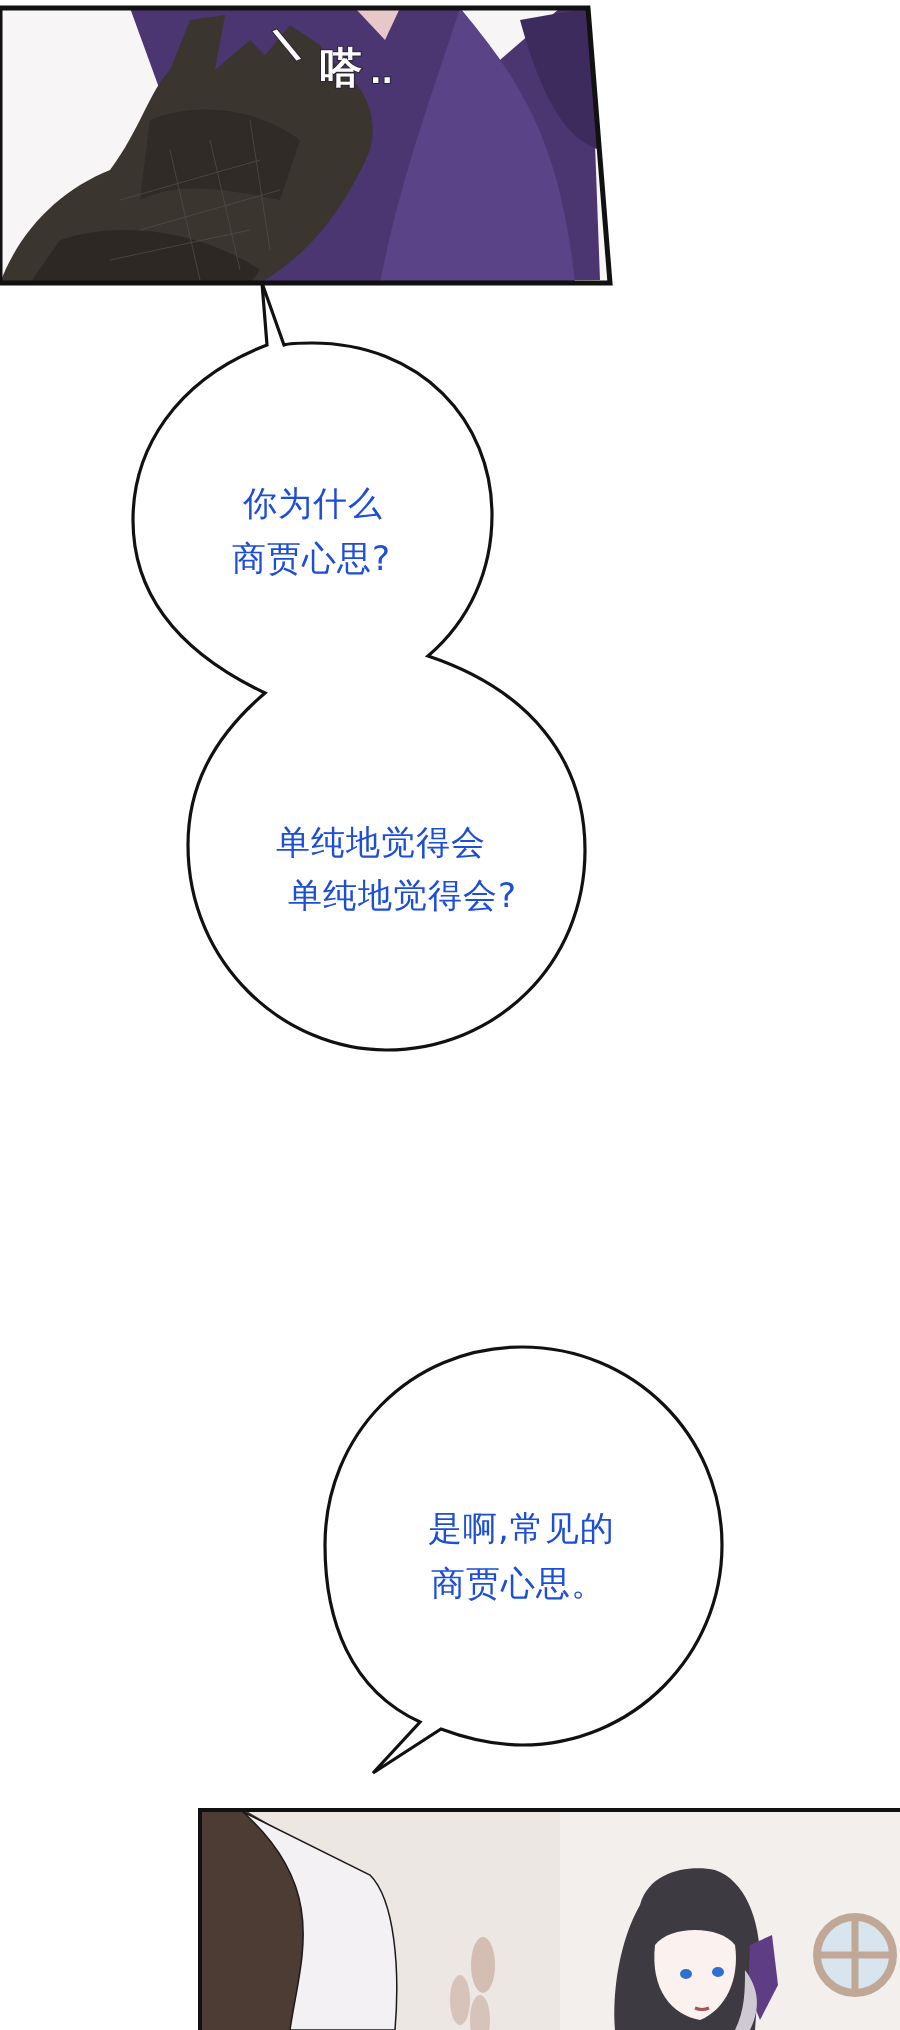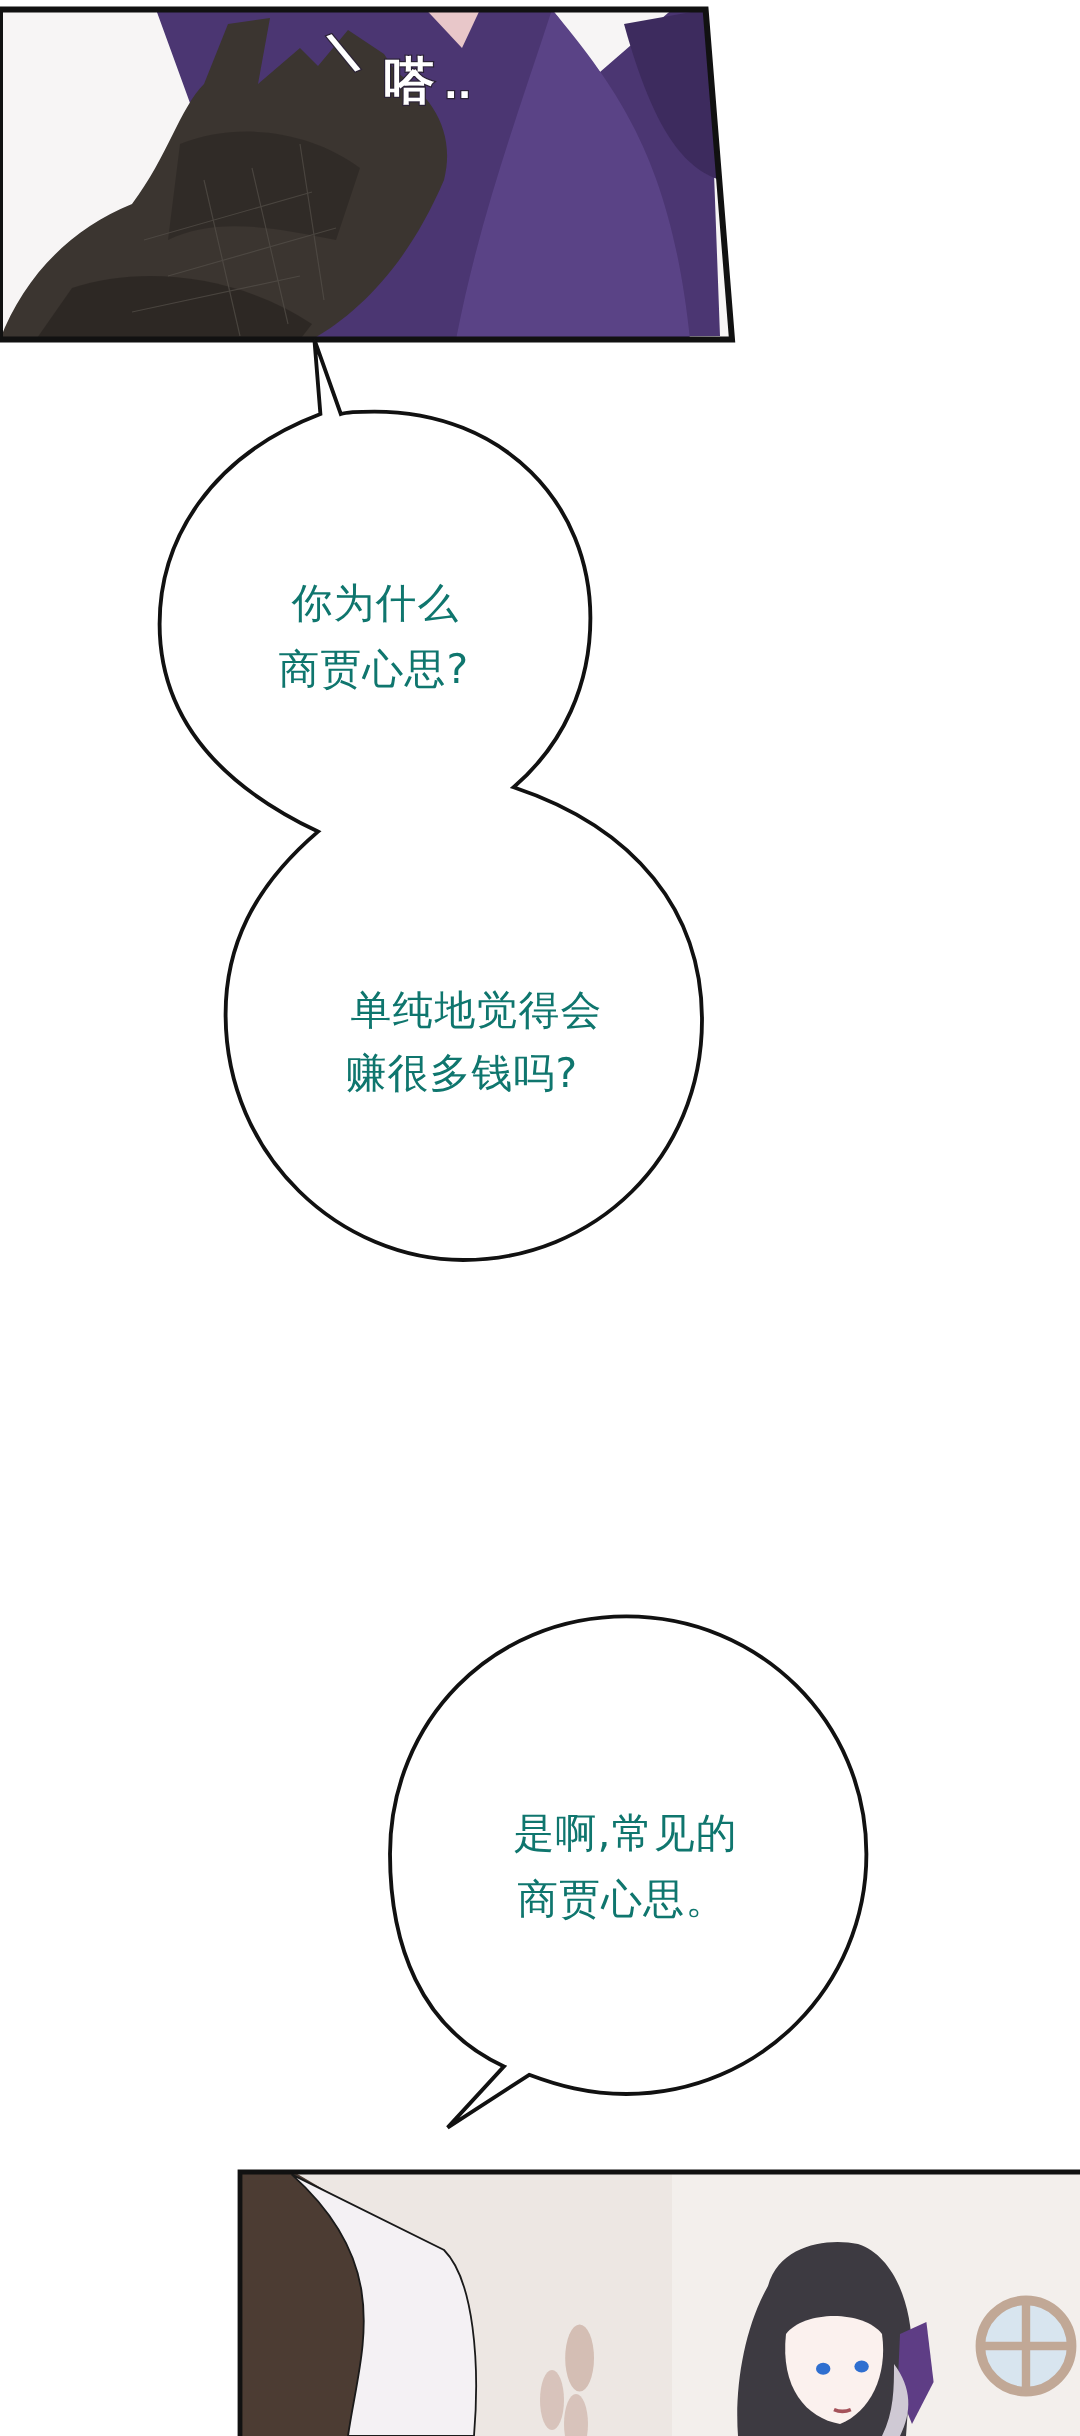--- a/index.html
+++ b/index.html
@@ -1,19 +1,19 @@
 <!DOCTYPE html>
 <html><head>
 <meta charset="utf-8">
 <style>
   html, body { margin: 0; padding: 0; background: #ffffff; }
   body { width: 900px; height: 2030px; position: relative; overflow: hidden;
          font-family: "DejaVu Sans", "Liberation Sans", sans-serif; }
   .layer { position: absolute; left: 0; top: 0; width: 900px; height: 2030px; }
-  .text-line { position: absolute; color: #0f766e; font-size: 34px; line-height: 1; white-space: nowrap; letter-spacing: 1px; }
+  .text-line { position: absolute; color: #1d4ed8; font-size: 34px; line-height: 1; white-space: nowrap; letter-spacing: 1px; }
   .sfx { position: absolute; color: #ffffff; font-size: 42px; font-weight: bold;
          -webkit-text-stroke: 2px #2b2236; paint-order: stroke fill; }
 </style>
 </head>
 <body>
 
 <svg class="layer" viewBox="0 0 900 2030" xmlns="http://www.w3.org/2000/svg">
 
   <g>
     <clipPath id="topclip">
@@ -98,20 +98,20 @@
 <div class="sfx" style="left:278px; top:18px; font-size:44px; transform:rotate(-22deg);">\</div>
 <div class="sfx" style="left:320px; top:40px;">嗒</div>
 <div class="sfx" style="left:370px; top:55px; font-size:30px;">..</div>
 
 <div>
   <div class="text-line" style="left:243px; top:486px;">你为什么</div>
   <div class="text-line" style="left:232px; top:541px;">商贾心思?</div>
 </div>
 
 <div>
-  <div class="text-line" style="left:292px; top:825px;">单纯地觉得会</div>
-  <div class="text-line" style="left:288px; top:878px;">赚很多钱吗?</div>
+  <div class="text-line" style="left:276px; top:825px;">单纯地觉得会</div>
+  <div class="text-line" style="left:288px; top:878px;">单纯地觉得会?</div>
 </div>
 
 <div>
   <div class="text-line" style="left:428px; top:1511px;">是啊,常见的</div>
   <div class="text-line" style="left:431px; top:1566px;">商贾心思。</div>
 </div>
 
 </body></html>

